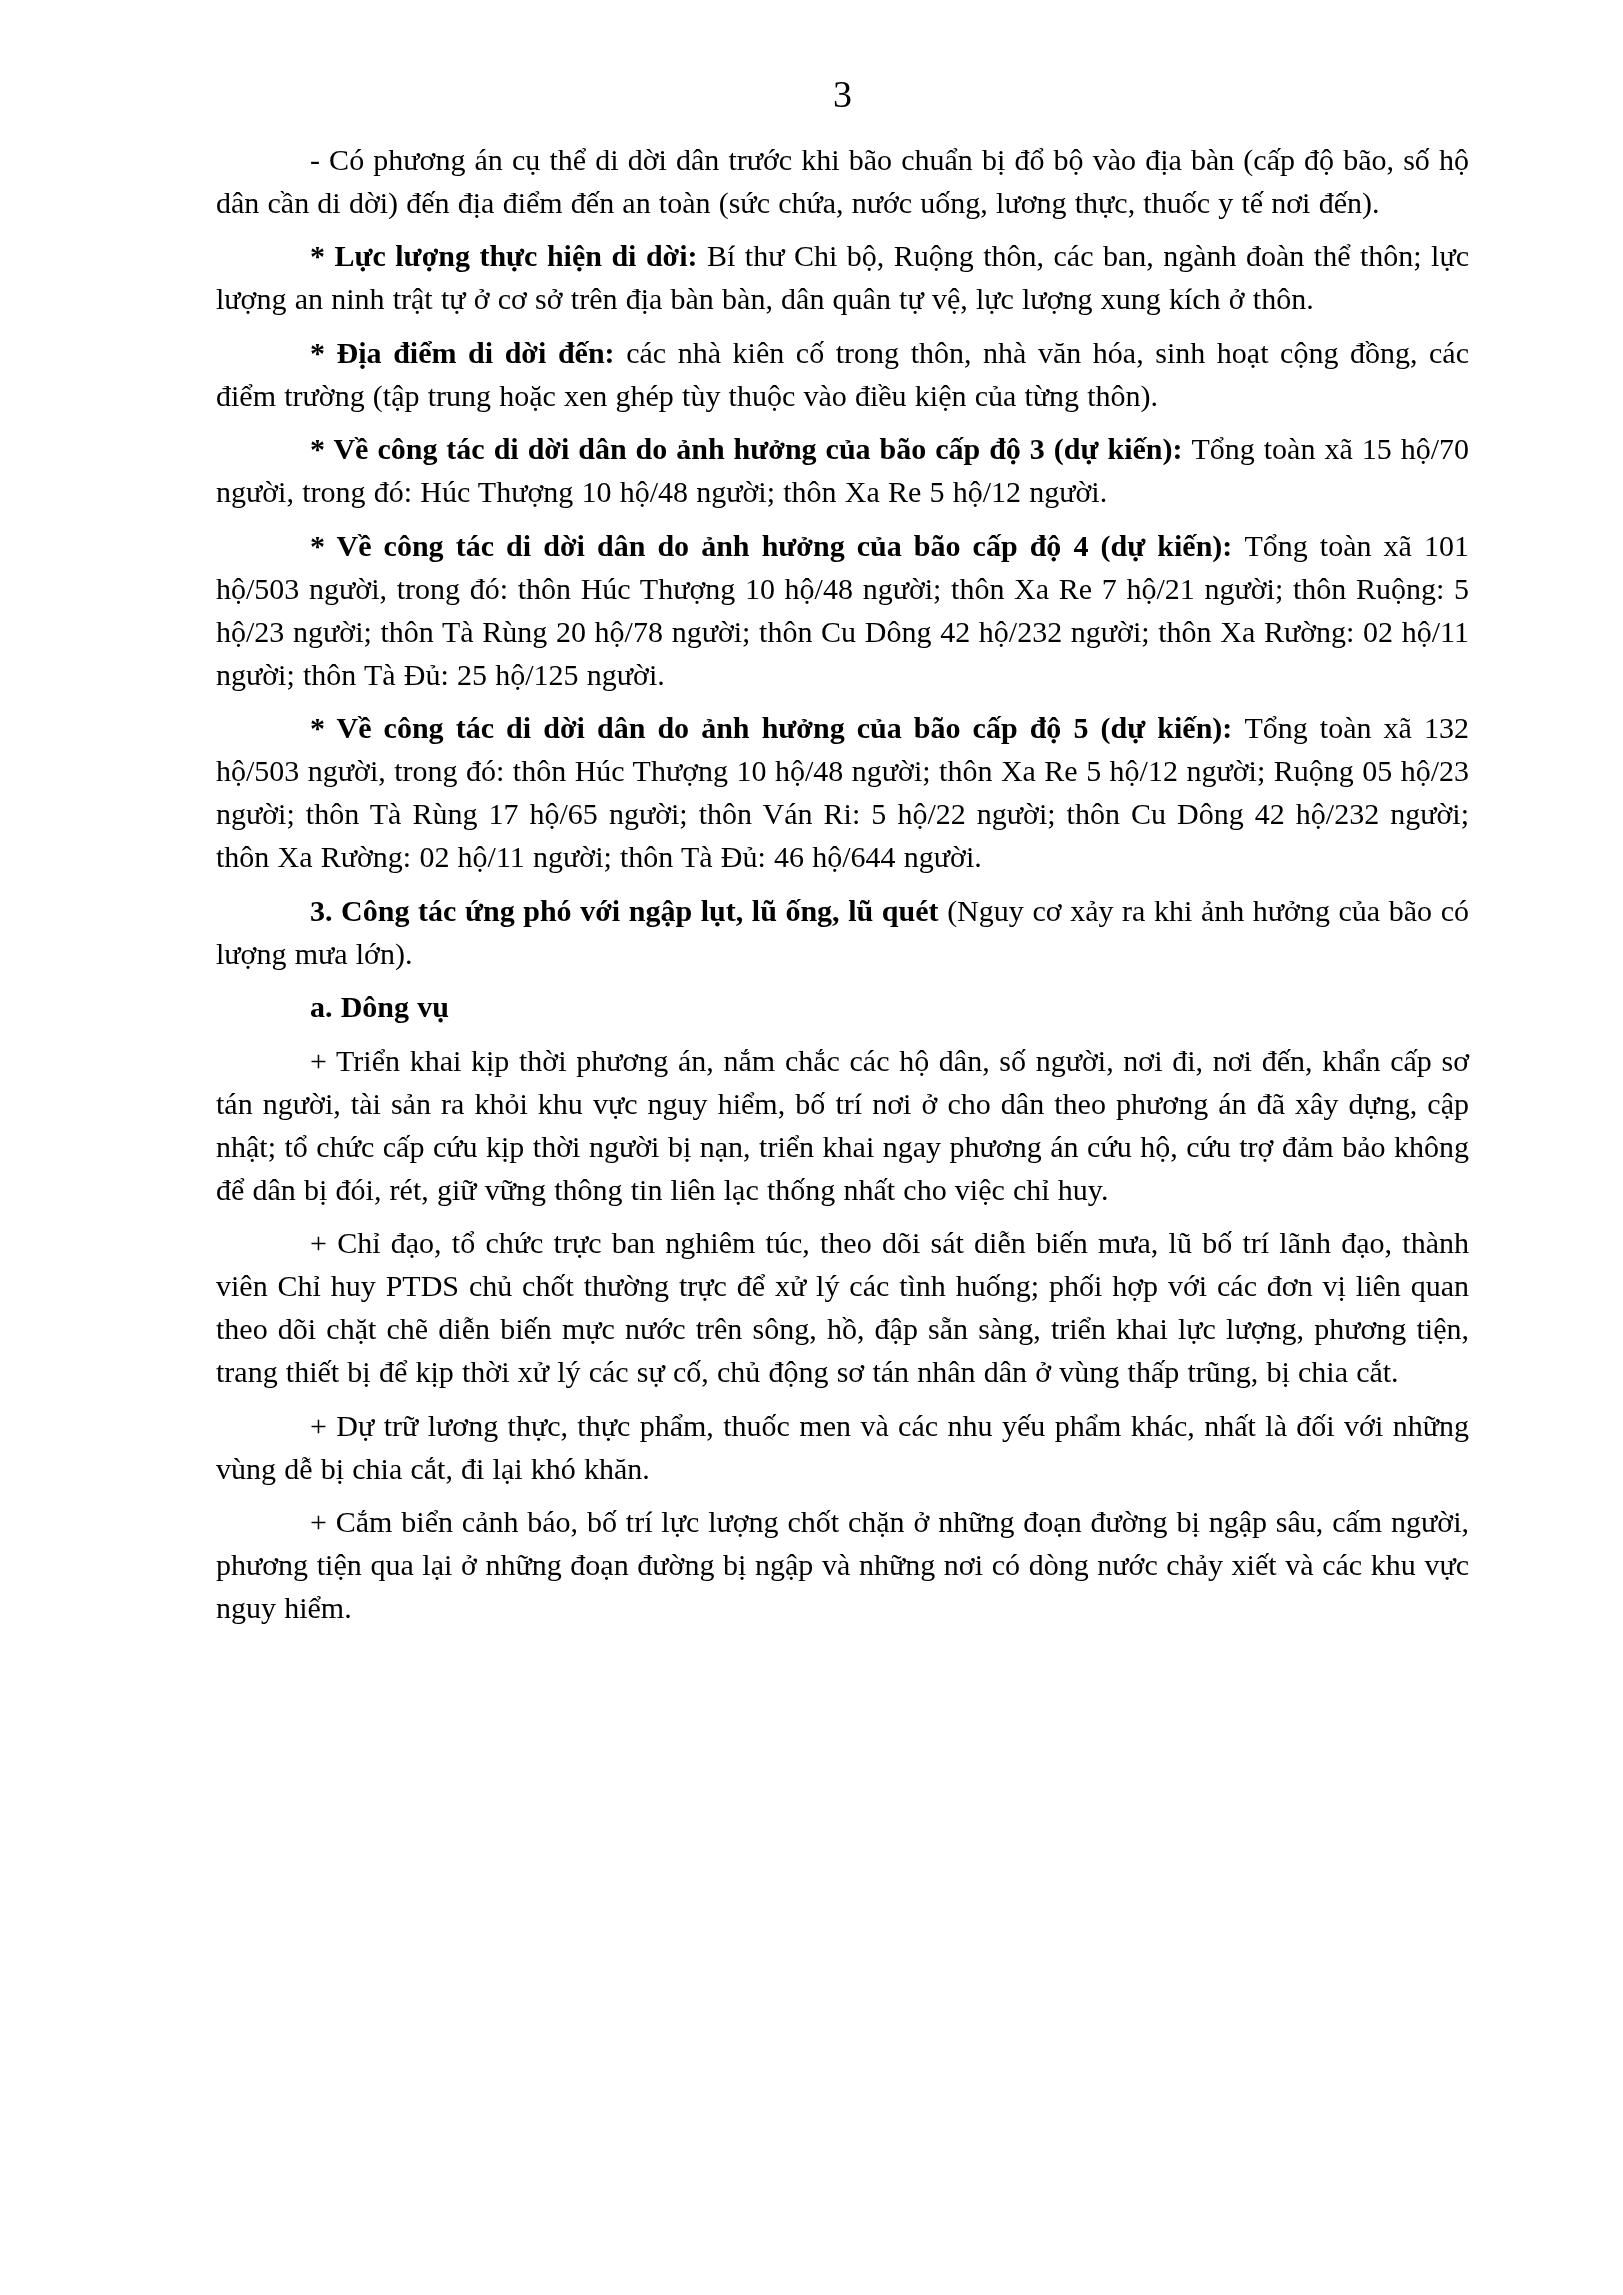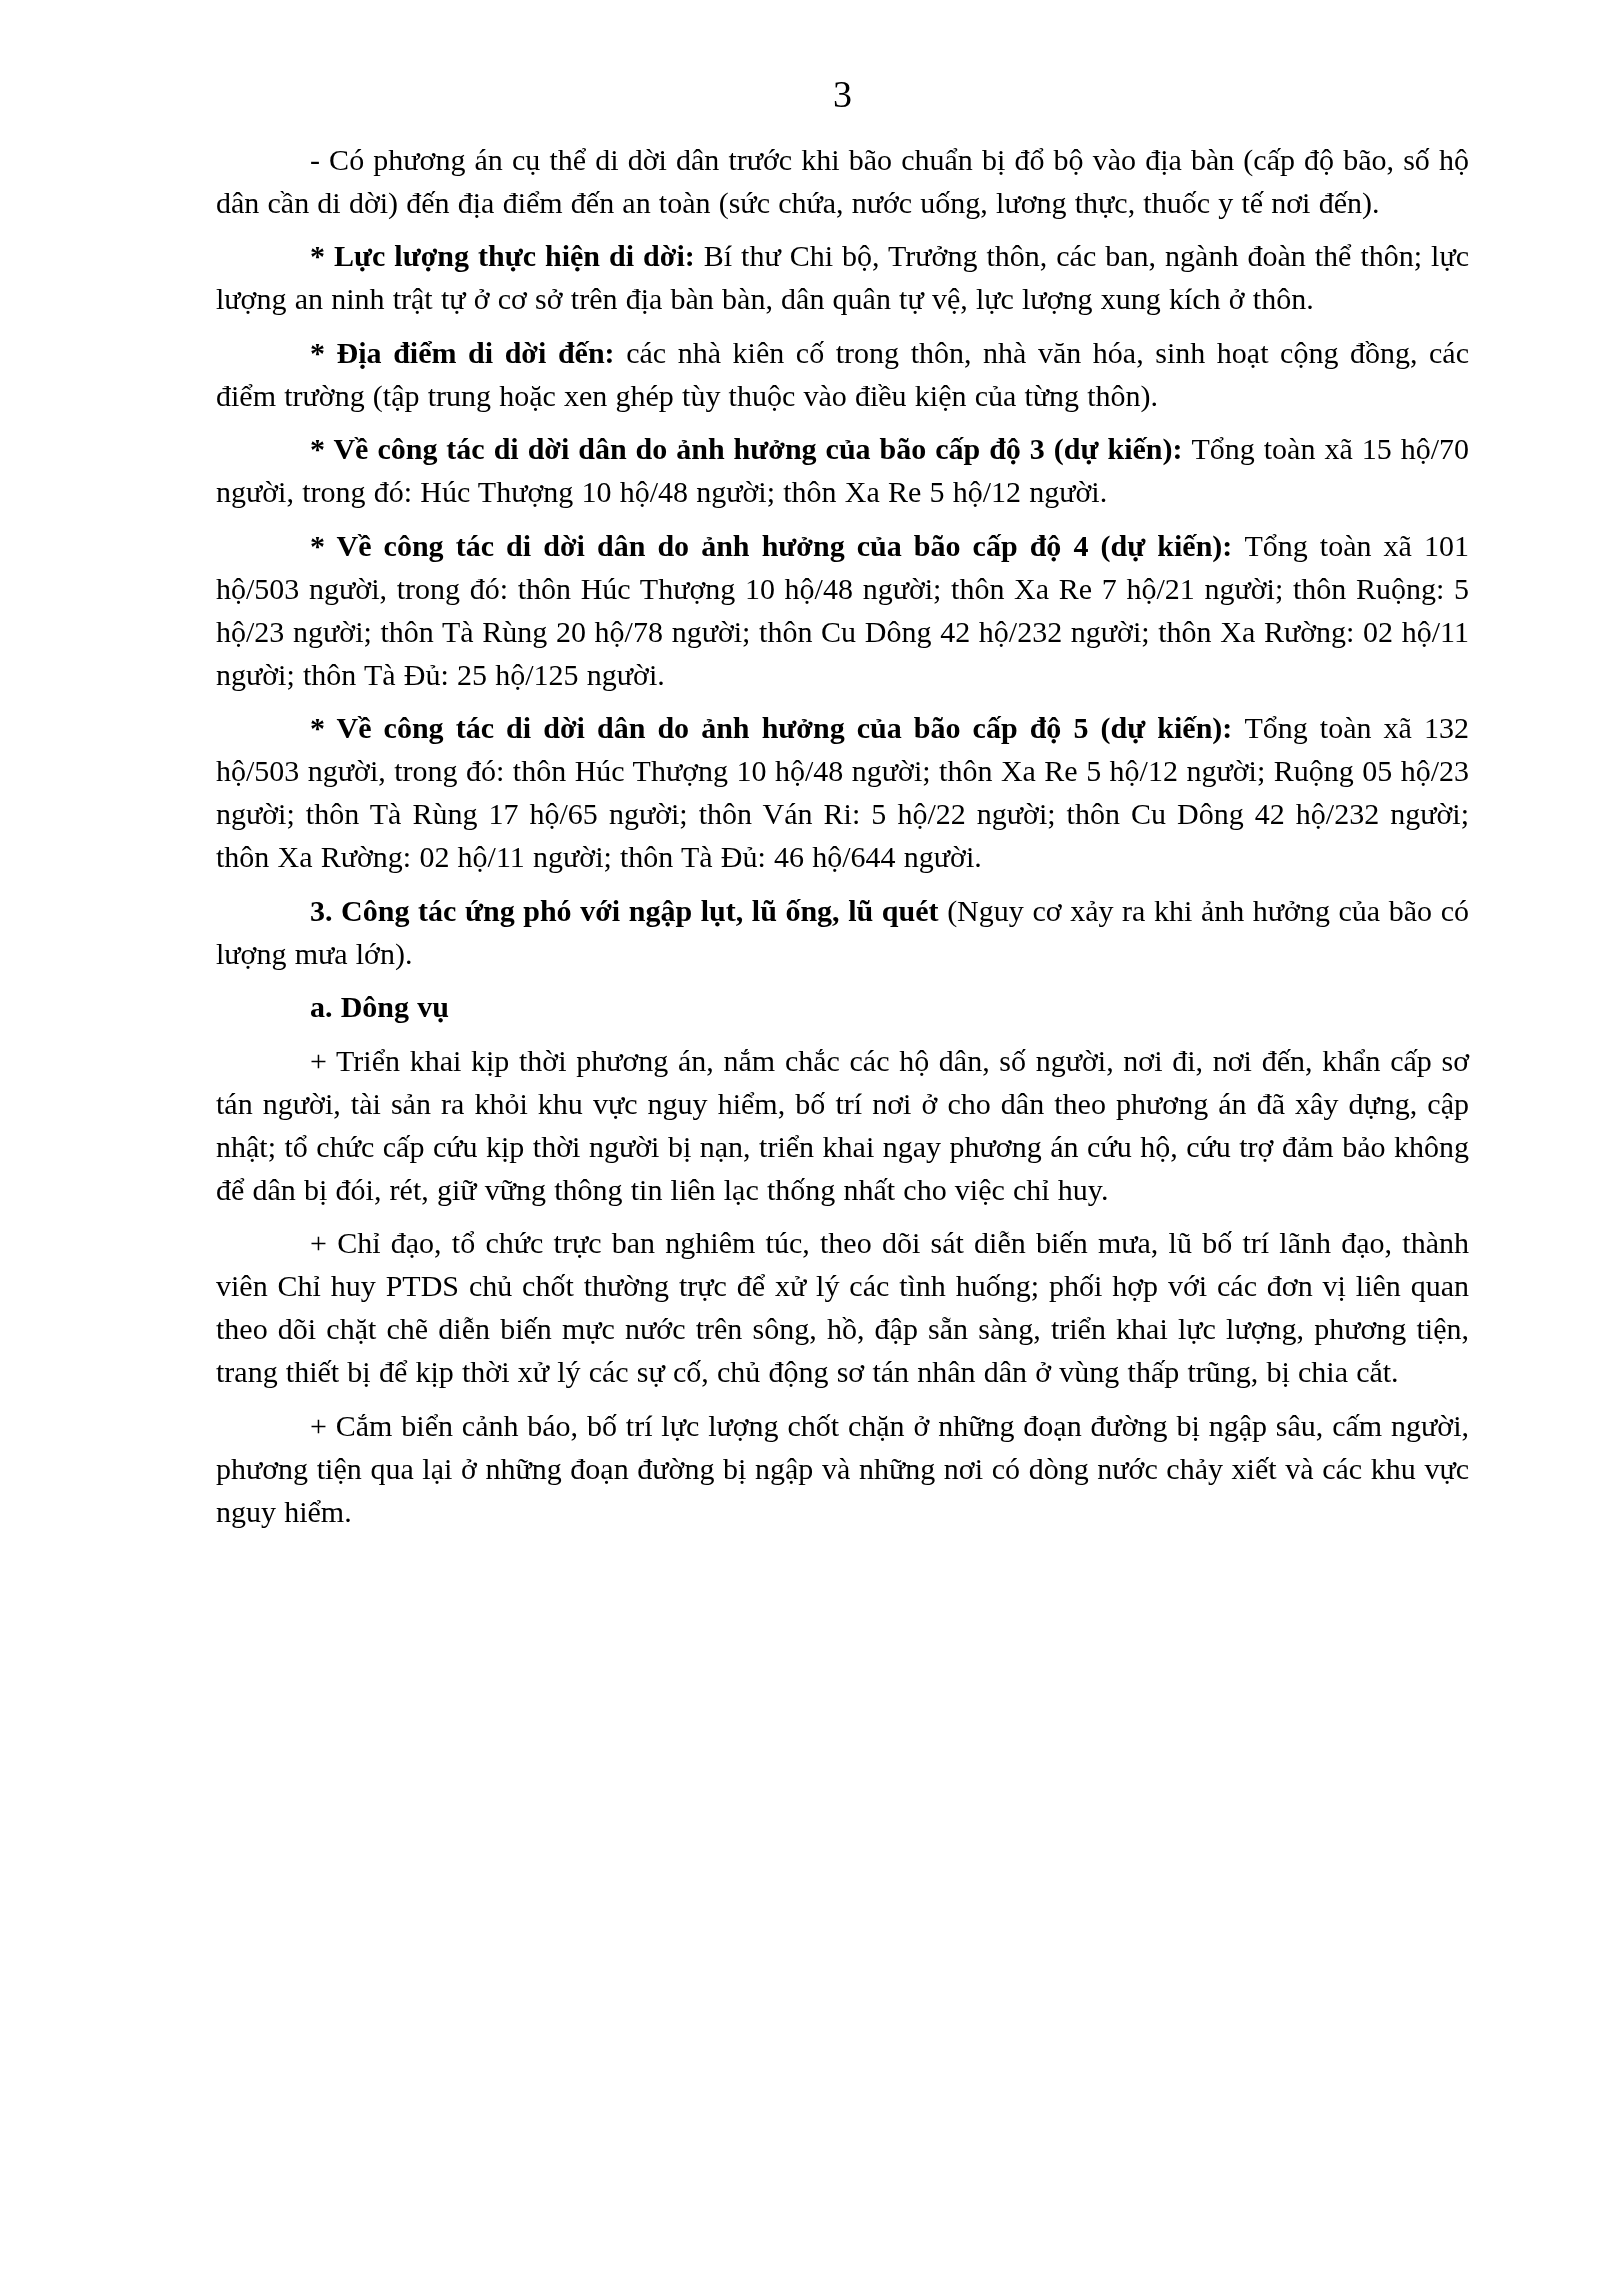--- a/index.html
+++ b/index.html
@@ -45,25 +45,26 @@
 </style>
 </head>
 <body>
 
 <div class="page" style="background: rgb(255, 255, 255); color: rgb(0, 0, 0);">
   <div class="page-number-row">
     <span>3</span>
   </div>
   <div class="doc-body" id="doc-body">
       <p><span>- Có phương án cụ thể di dời dân trước khi bão chuẩn bị đổ bộ vào địa bàn (cấp độ bão, số hộ dân cần di dời) đến địa điểm đến an toàn (sức chứa, nước uống, lương thực, thuốc y tế nơi đến).</span></p>
-      <p><span class="b">* Lực lượng thực hiện di dời: </span><span>Bí thư Chi bộ, Trưởng thôn, các ban, ngành đoàn thể thôn; lực lượng an ninh trật tự ở cơ sở trên địa bàn bàn, dân quân tự vệ, lực lượng xung kích ở thôn.</span></p>
+      <p><span class="b">* Lực lượng thực hiện di dời: </span><span>Bí thư Chi bộ, Ruộng thôn, các ban, ngành đoàn thể thôn; lực lượng an ninh trật tự ở cơ sở trên địa bàn bàn, dân quân tự vệ, lực lượng xung kích ở thôn.</span></p>
       <p><span class="b">* Địa điểm di dời đến: </span><span>các nhà kiên cố trong thôn, nhà văn hóa, sinh hoạt cộng đồng, các điểm trường (tập trung hoặc xen ghép tùy thuộc vào điều kiện của từng thôn).</span></p>
       <p><span class="b">* Về công tác di dời dân do ảnh hưởng của bão cấp độ 3 (dự kiến): </span><span class="u">Tổng toàn xã </span><span>15 hộ/70 người, trong đó: Húc Thượng 10 hộ/48 người; thôn Xa Re 5 hộ/12 người.</span></p>
       <p><span class="b">* Về công tác di dời dân do ảnh hưởng của bão cấp độ 4 (dự kiến): </span><span class="u">Tổng toàn xã 101 hộ/503 người</span><span>, trong đó: thôn Húc Thượng 10 hộ/48 người; thôn Xa Re 7 hộ/21 người; thôn Ruộng: 5 hộ/23 người; thôn Tà Rùng 20 hộ/78 người; thôn Cu Dông 42 hộ/232 người; thôn Xa Rường: 02 hộ/11 người; thôn Tà Đủ: 25 hộ/125 người.</span></p>
       <p><span class="b">* Về công tác di dời dân do ảnh hưởng của bão cấp độ 5 (dự kiến): </span><span class="u">Tổng toàn xã 132 hộ/503 người</span><span>, trong đó: thôn Húc Thượng 10 hộ/48 người; thôn Xa Re 5 hộ/12 người; Ruộng 05 hộ/23 người; thôn Tà Rùng 17 hộ/65 người; thôn Ván Ri: 5 hộ/22 người; thôn Cu Dông 42 hộ/232 người; thôn Xa Rường: 02 hộ/11 người; thôn Tà Đủ: 46 hộ/644 người.</span></p>
       <p><span class="b">3. Công tác ứng phó với ngập lụt, lũ ống, lũ quét </span><span>(Nguy cơ xảy ra khi ảnh hưởng của bão có lượng mưa lớn).</span></p>
       <p><span class="b">a. Dông vụ</span></p>
       <p><span>+ Triển khai kịp thời phương án, nắm chắc các hộ dân, số người, nơi đi, nơi đến, khẩn cấp sơ tán người, tài sản ra khỏi khu vực nguy hiểm, bố trí nơi ở cho dân theo phương án đã xây dựng, cập nhật; tổ chức cấp cứu kịp thời người bị nạn, triển khai ngay phương án cứu hộ, cứu trợ đảm bảo không để dân bị đói, rét, giữ vững thông tin liên lạc thống nhất cho việc chỉ huy.</span></p>
       <p><span>+ Chỉ đạo, tổ chức trực ban nghiêm túc, theo dõi sát diễn biến mưa, lũ bố trí lãnh đạo, thành viên Chỉ huy PTDS chủ chốt thường trực để xử lý các tình huống; phối hợp với các đơn vị liên quan theo dõi chặt chẽ diễn biến mực nước trên sông, hồ, đập sẵn sàng, triển khai lực lượng, phương tiện, trang thiết bị để kịp thời xử lý các sự cố, chủ động sơ tán nhân dân ở vùng thấp trũng, bị chia cắt.</span></p>
+      <p><span>+ Dự trữ lương thực, thực phẩm, thuốc men và các nhu yếu phẩm khác, nhất là đối với những vùng dễ bị chia cắt, đi lại khó khăn.</span></p>
       <p><span>+ Cắm biển cảnh báo, bố trí lực lượng chốt chặn ở những đoạn đường bị ngập sâu, cấm người, phương tiện qua lại ở những đoạn đường bị ngập và những nơi có dòng nước chảy xiết và các khu vực nguy hiểm.</span></p>
     </div>
 </div>
 
 
 </body></html>

